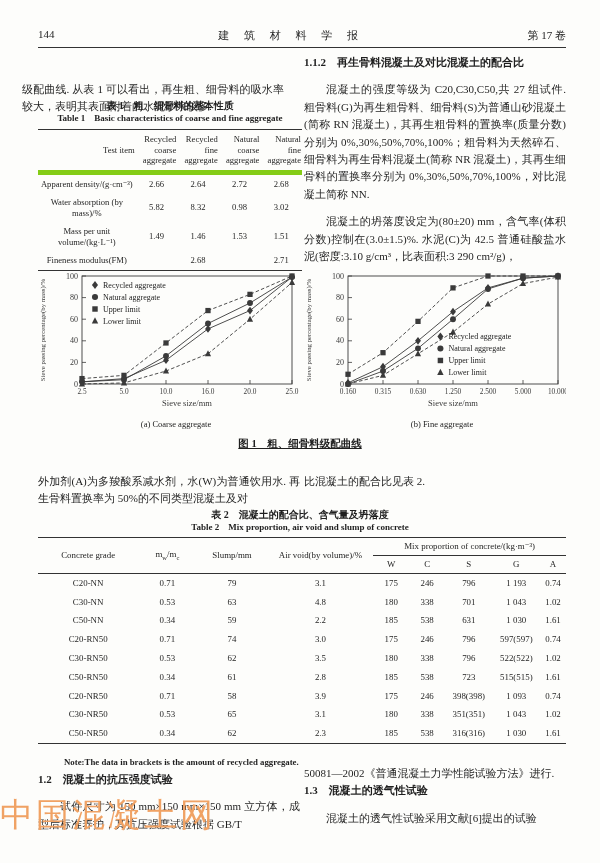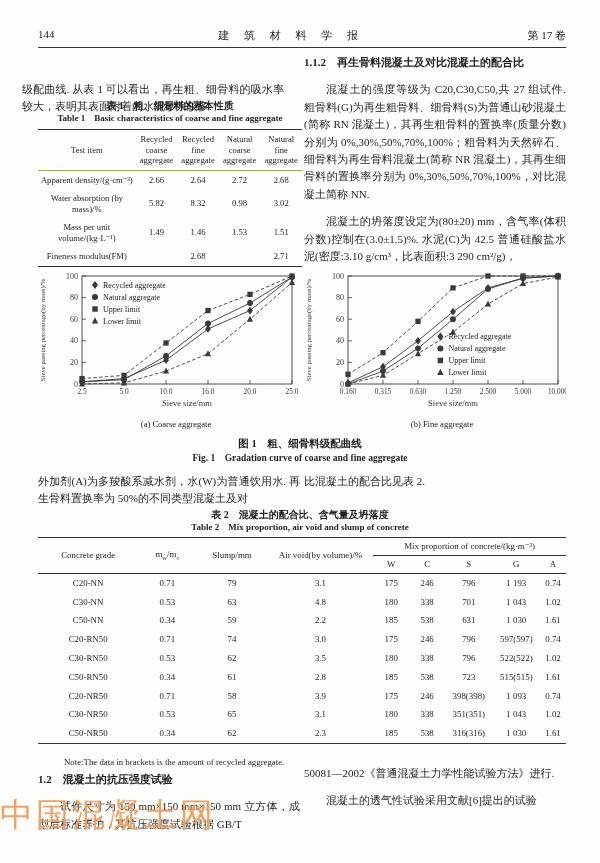--- a/index.html
+++ b/index.html
@@ -15,42 +15,42 @@
 
   .lefttop{top:54px;left:22px;width:262px;margin-top:27px;}
   .righttop{top:54px;left:304px;width:262px;height:213px;overflow:hidden;}
   .righttop .heading{font-weight:bold;margin-bottom:0;}
 
   .t1-block{top:99px;left:38px;width:264px;}
   .tbl-title-cn{font-size:10px;font-weight:bold;text-align:center;line-height:13px;}
   .tbl-title-en{font-size:9px;font-weight:bold;text-align:center;line-height:13px;margin-bottom:4px;}
   table{border-collapse:collapse;color:#1f1f1f;}
   .t1{width:264px;border-top:1.4px solid #333;border-bottom:1.4px solid #333;font-size:8.6px;line-height:10.5px;}
-  .t1 thead th{border-bottom:1px solid #84cc16;font-weight:normal;padding:4px 1px;text-align:center;vertical-align:middle;}
+  .t1 thead th{border-bottom:5px solid #84cc16;font-weight:normal;padding:4px 1px;text-align:right;vertical-align:middle;}
   .t1 td{padding:4px 1px;text-align:center;vertical-align:middle;}
 
   .figure-row{top:266px;left:36px;width:530px;display:flex;justify-content:space-between;}
   svg text{font-family:"Liberation Serif","DejaVu Serif",serif;}
 
   .fig-caption{top:437px;left:0;width:600px;text-align:center;}
-  .fig-caption .c1{font-size:10.5px;font-weight:bold;line-height:14px;}
+  .fig-caption .c1{font-size:10.5px;font-weight:bold;line-height:14px;text-decoration:underline;}
   .fig-caption .c2{font-size:9.5px;font-weight:bold;line-height:14px;}
 
   .midleft{top:473px;left:38px;width:262px;height:36px;overflow:hidden;}
   .midright{top:473px;left:304px;width:262px;height:18px;overflow:hidden;}
 
   .t2-title{top:508px;left:0;width:600px;}
   .t2-block{top:537px;left:38px;width:528px;}
   .t2{width:528px;border-top:1.4px solid #333;border-bottom:1.4px solid #333;font-size:8.9px;line-height:11px;}
   .t2 thead{border-bottom:1px solid #333;}
   .t2 th{font-weight:normal;padding:3px 2px;text-align:center;vertical-align:middle;}
   .t2 td{padding:3.9px 2px;text-align:center;vertical-align:middle;}
   .t2 .rule-under{border-bottom:0.9px solid #333;margin-top:38px;}
   .t2 sub{font-size:6.5px;}
-  .t2-note{top:757px;left:64px;width:460px;font-size:8.8px;}
+  .t2-note{top:757px;left:64px;width:460px;font-size:8.8px;font-weight:bold;}
 
   .botleft{top:771px;left:38px;width:262px;height:62px;overflow:hidden;}
   .botright{top:765px;left:304px;width:262px;height:68px;overflow:hidden;}
   .sec-heading{font-weight:bold;}
 
   .watermark{top:793px;left:0;width:512px;text-align:left;font-size:33px;letter-spacing:3px;}
   .wanfang{top:868px;left:40px;font-size:11.5px;color:#5b5b5b;}
 </style>
 </head>
 <body>
@@ -280,21 +280,20 @@
           <rect x="135.68" y="91.76" width="5.44" height="5.44" fill="#3a3a3a"></rect>
           <text x="146.4" y="97.28" font-size="8" fill="#222">Upper limit</text>
           <polygon points="138.4,102.80000000000001 141.6,109.04 135.20000000000002,109.04" fill="#3a3a3a"></polygon>
           <text x="146.4" y="109.28" font-size="8" fill="#222">Lower limit</text>
         </g>
       </svg>
   </div>
 
   <div class="abs fig-caption">
     <div class="c1">图 1　粗、细骨料级配曲线</div>
-    <div class="c2">Fig. 1　Gradation curve of coarse and fine aggregate</div>
   </div>
 
   <div class="abs cn midleft">外加剂(A)为多羧酸系减水剂，水(W)为普通饮用水. 再生骨料置换率为 50%的不同类型混凝土及对</div>
   <div class="abs cn midright">比混凝土的配合比见表 2.</div>
 
   <div class="abs t2-title">
     <div class="tbl-title-cn">表 2　混凝土的配合比、含气量及坍落度</div>
     <div class="tbl-title-en">Table 2　Mix proportion, air void and slump of concrete</div>
   </div>
 
@@ -433,19 +432,20 @@
 
   <div class="abs t2-note">Note:The data in brackets is the amount of recycled aggregate.</div>
 
   <div class="abs cn botleft">
     <div class="sec-heading">1.2　混凝土的抗压强度试验</div>
     <div class="indent">试件尺寸为 150 mm×150 mm×150 mm 立方体，成型后标准养护，其抗压强度试验根据 GB/T</div>
   </div>
 
   <div class="abs cn botright">
     <div>50081—2002《普通混凝土力学性能试验方法》进行.</div>
+    <div class="sec-heading">1.3　混凝土的透气性试验</div>
     <div class="indent">混凝土的透气性试验采用文献[6]提出的试验</div>
   </div>
 
   <div class="abs watermark" style="color: rgb(240, 162, 100);">中国混凝土网</div>
   <div class="abs wanfang">万方数据</div>
 
 </div>
 
 </body></html>

